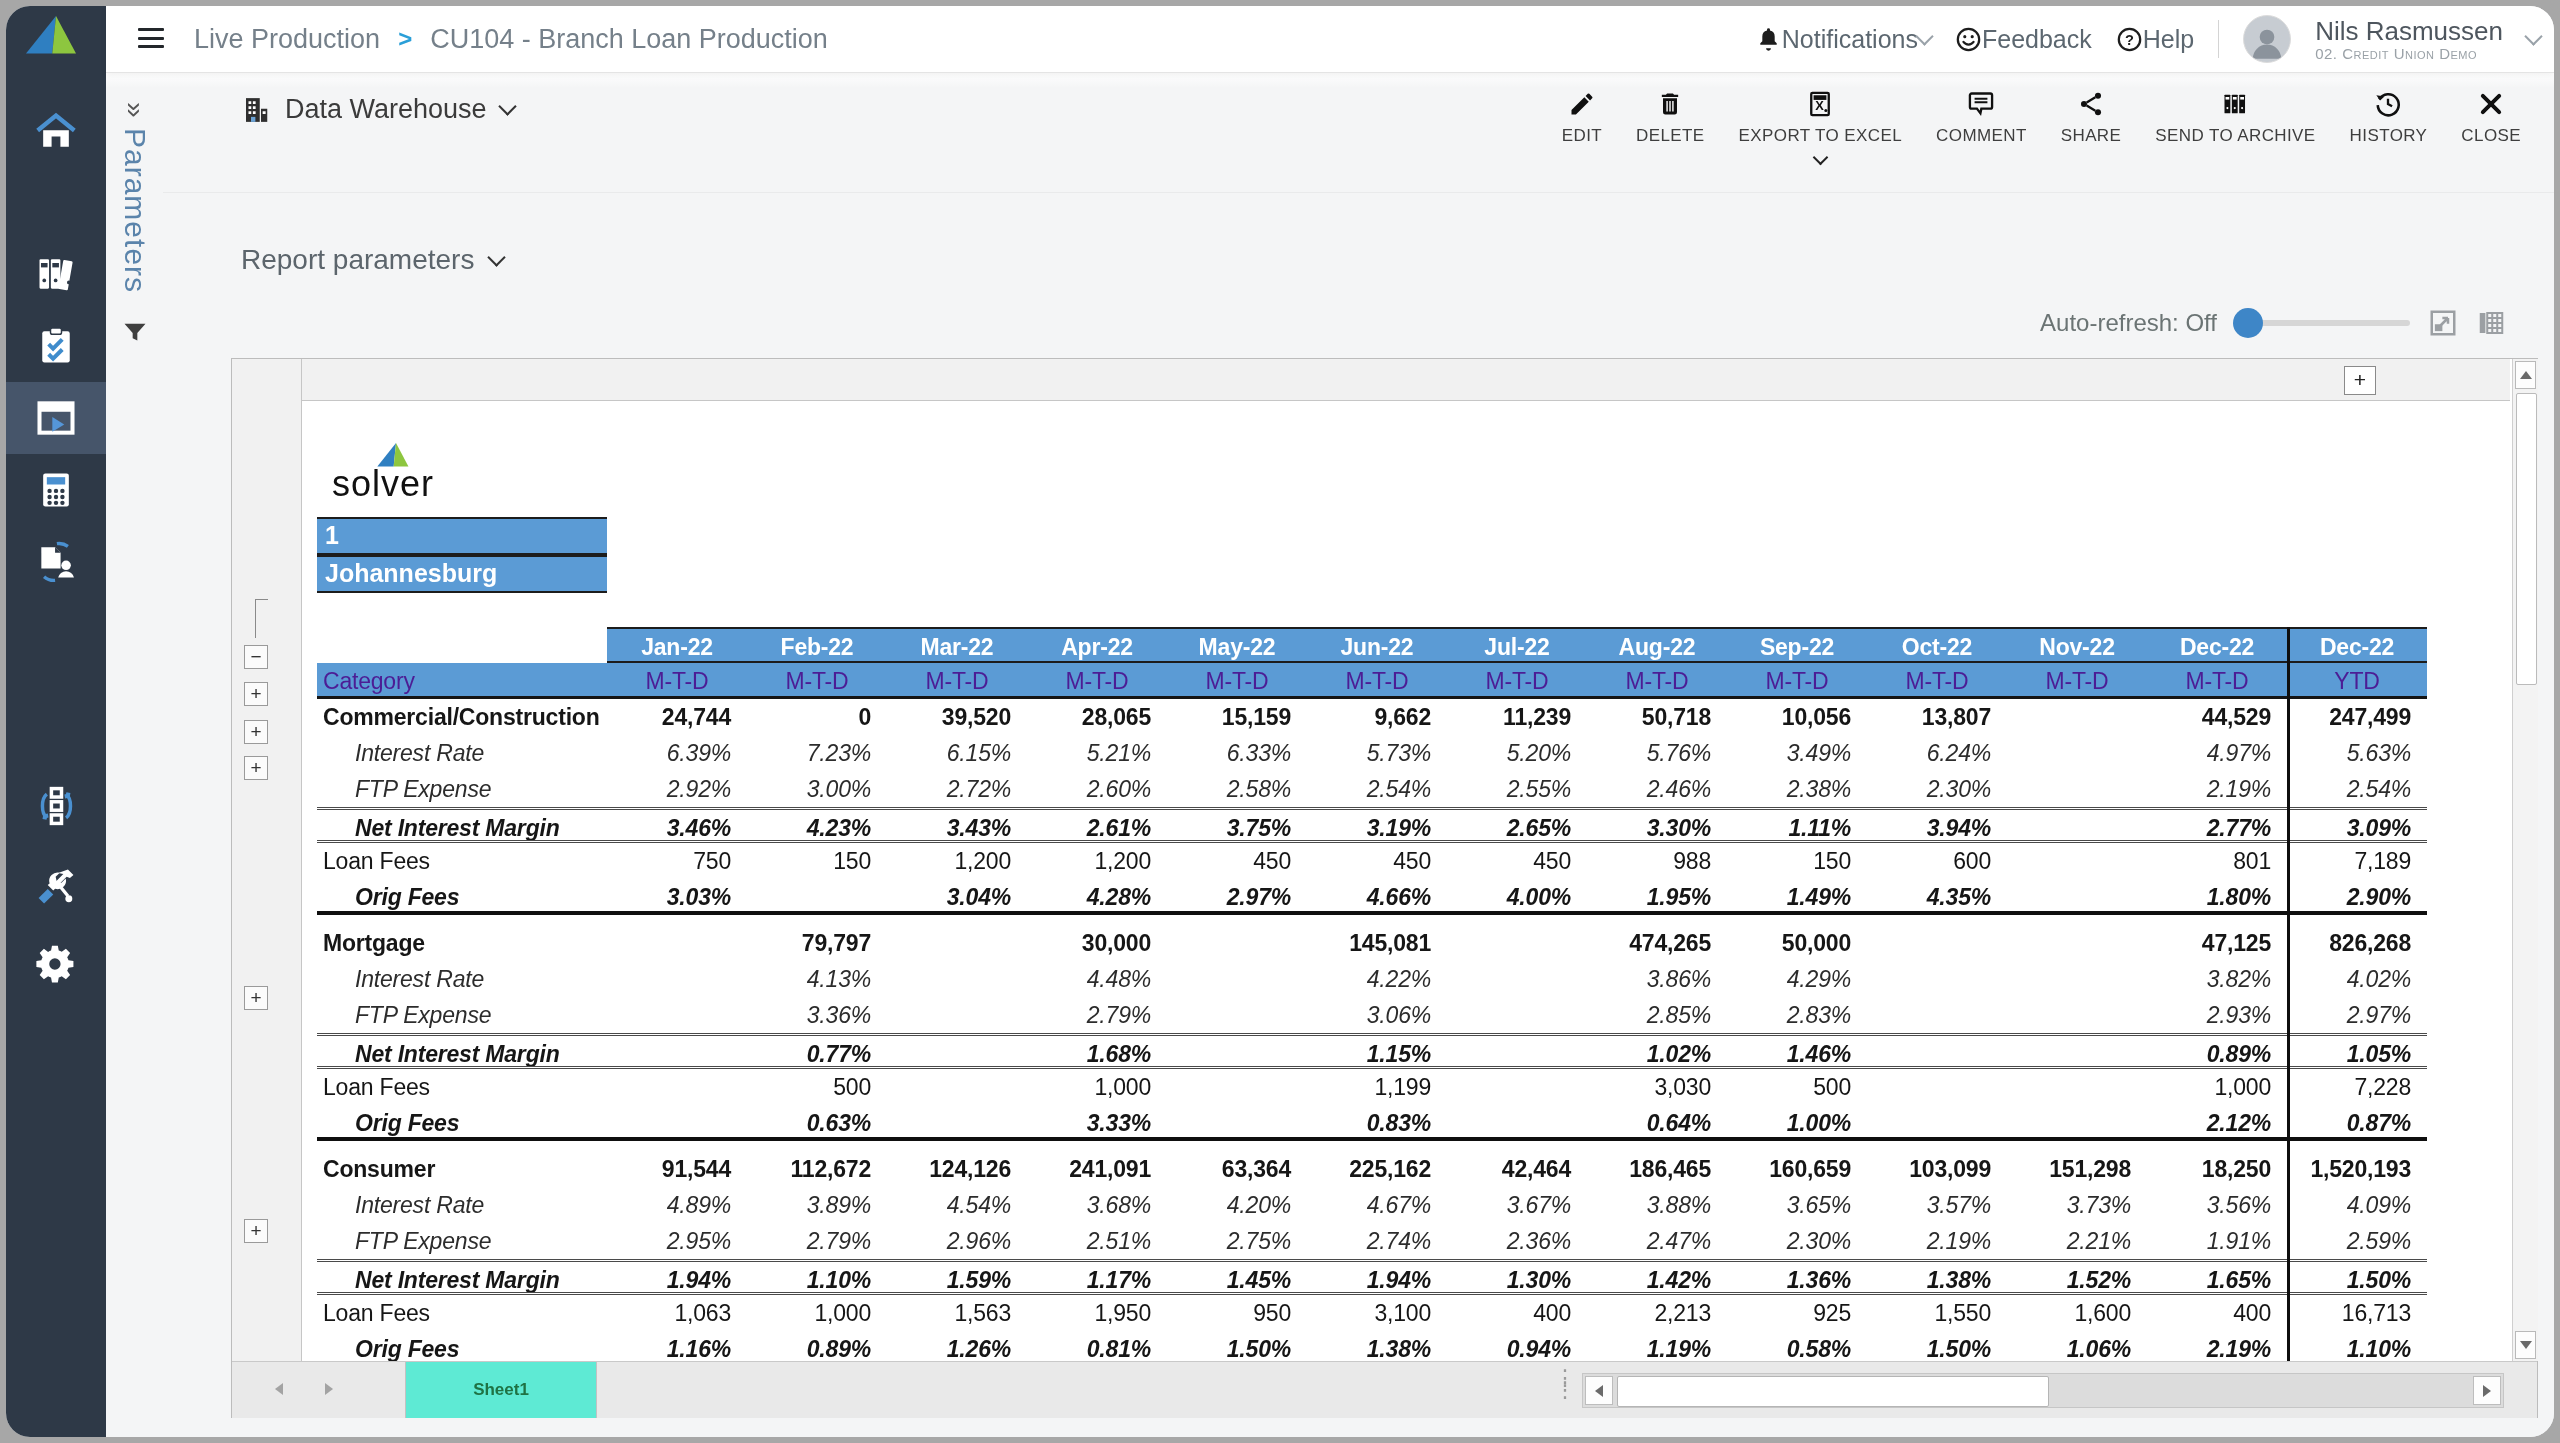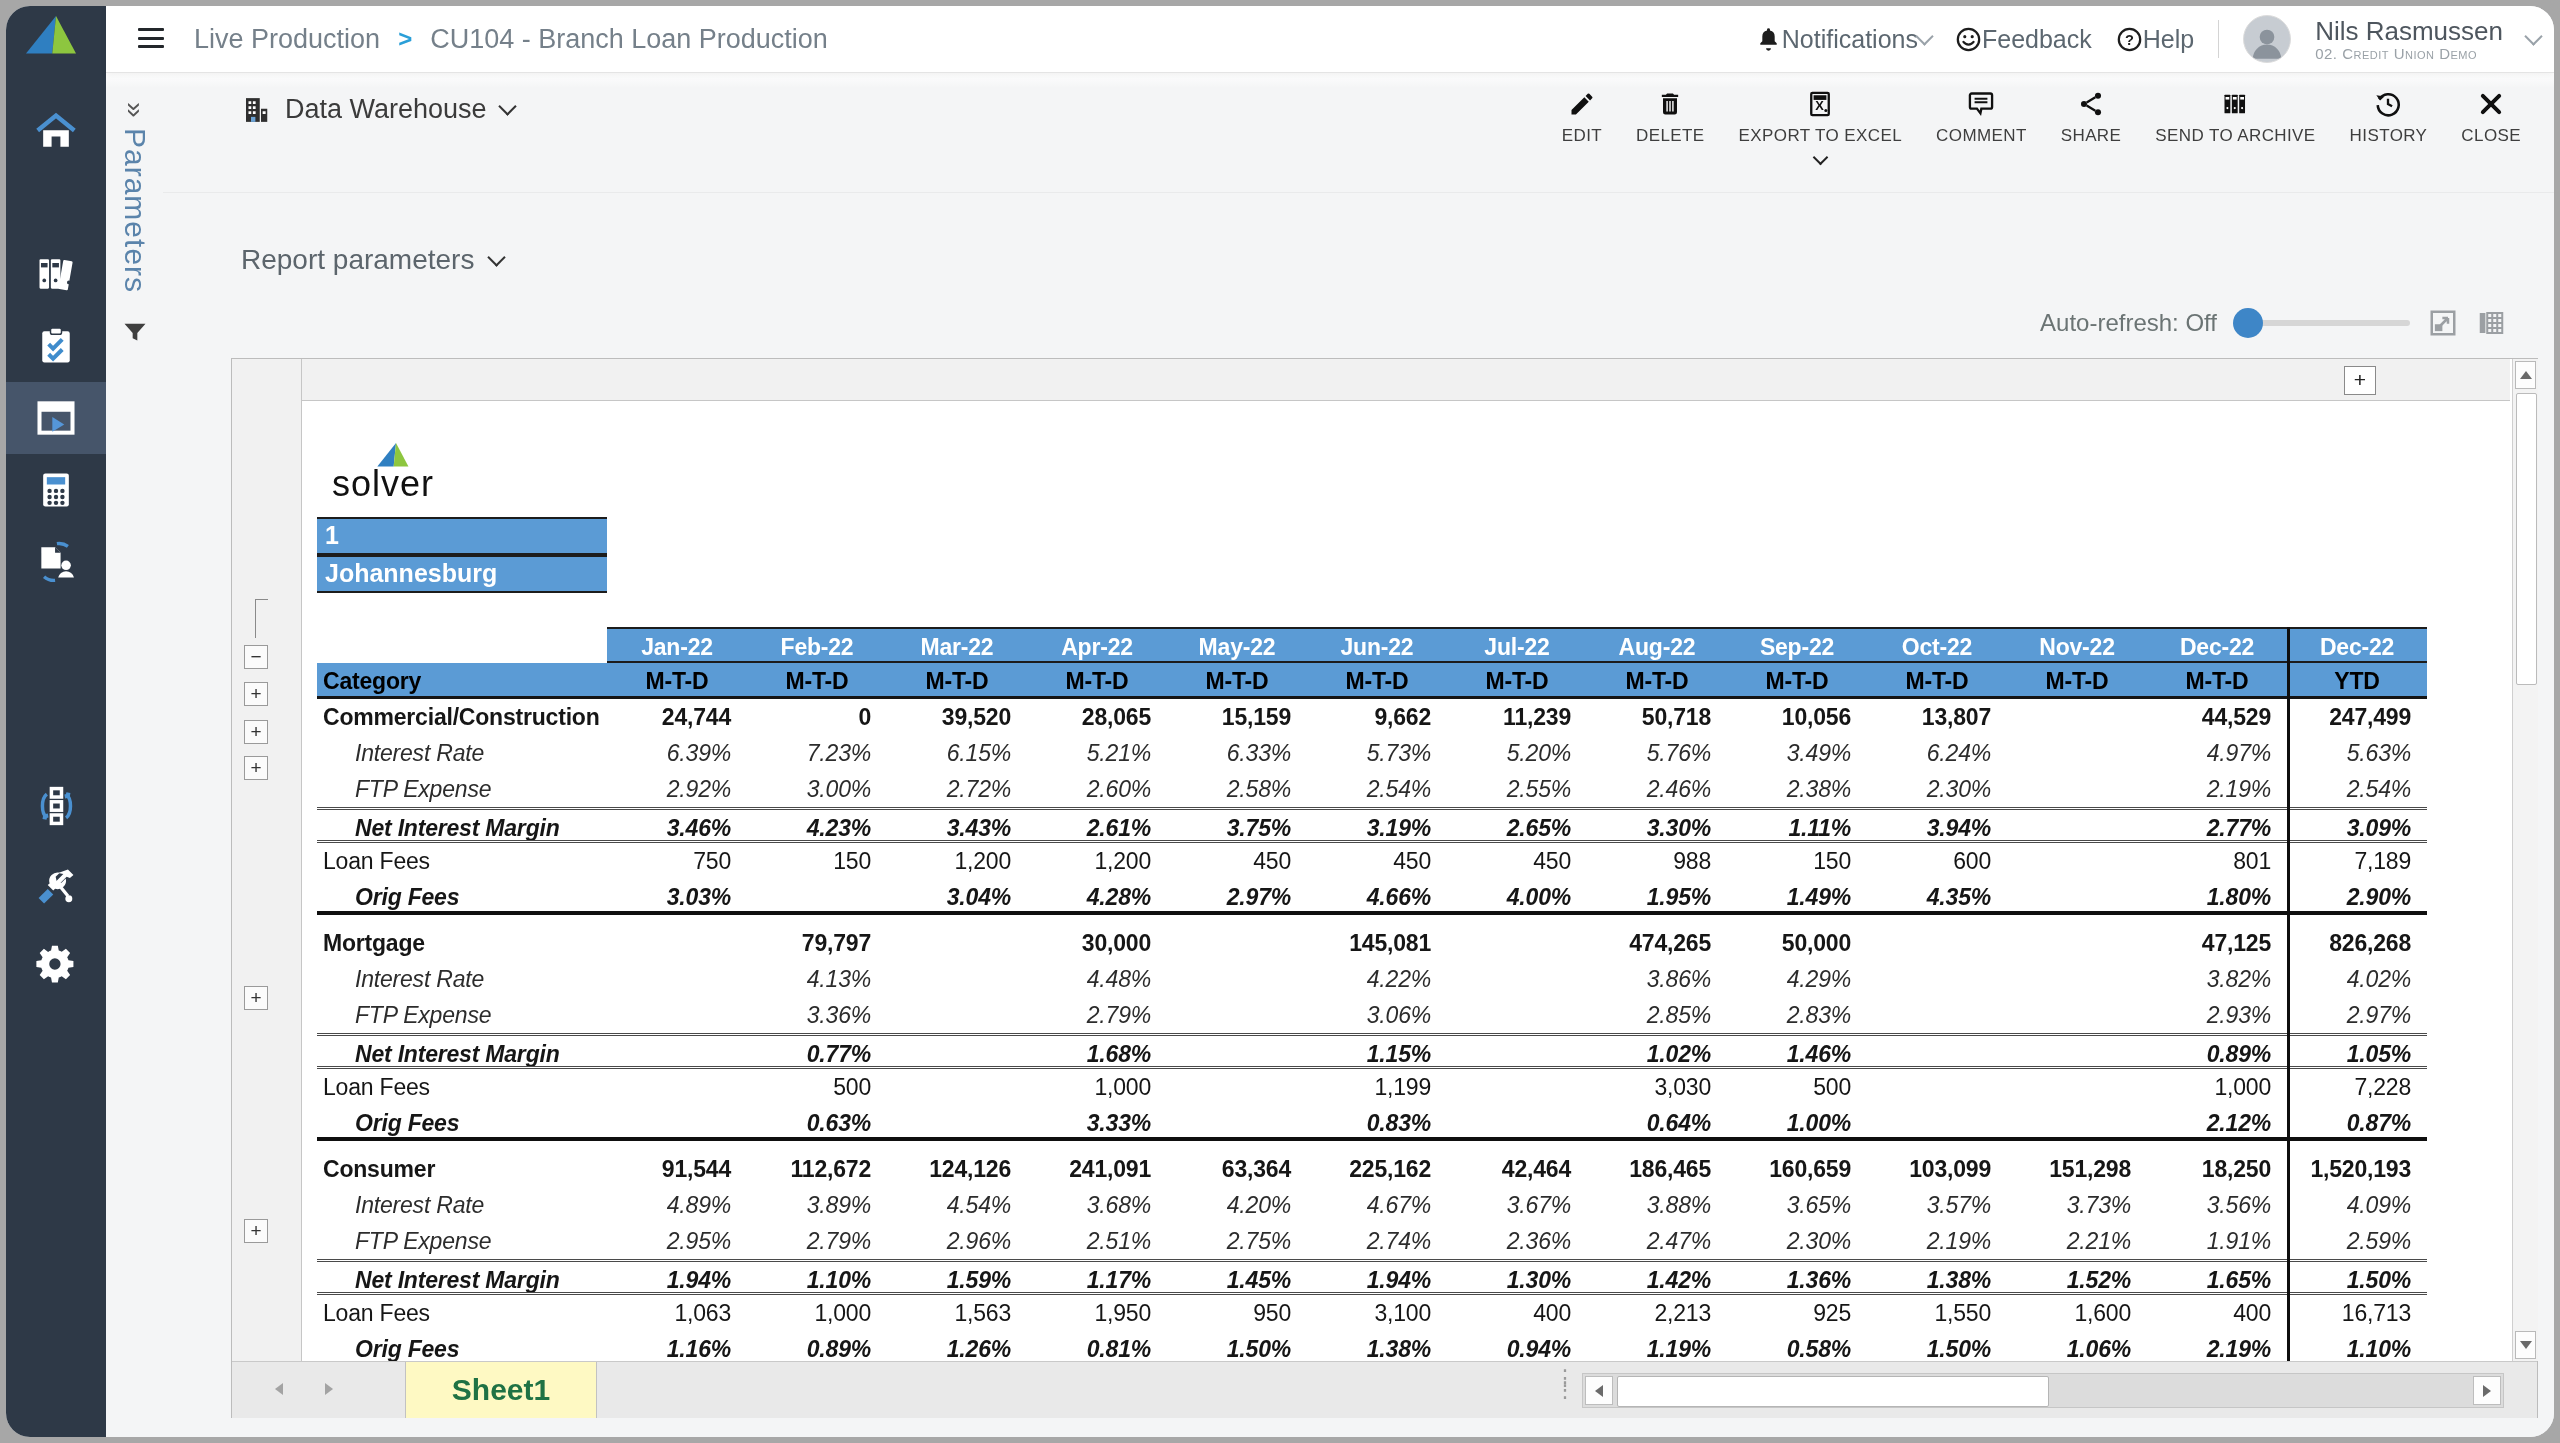--- a/index.html
+++ b/index.html
@@ -76,21 +76,21 @@
   #rtitle{left:168px;top:55px;font-size:42px;font-weight:700;color:#4e95d4;letter-spacing:-.5px;}
   .infocell{left:14px;width:290px;height:38px;background:#5b9bd5;border-top:2px solid #1c1c1c;border-bottom:2px solid #1c1c1c;
             box-sizing:border-box;color:#fff;font-weight:700;font-size:25px;line-height:33px;padding-left:8px;}
 
   #rtable{left:14px;top:225px;}
   .trow{display:grid;grid-template-columns:290px repeat(12,140px) 140px;}
   .tcell{height:36px;line-height:36px;font-size:23px;white-space:nowrap;overflow:hidden;box-sizing:border-box;letter-spacing:-.2px;color:#161616;}
   .num{text-align:right;padding-right:16px;}
   .lblc{padding-left:6px;}
   .h-month{background:#5b9bd5;color:#fff;font-weight:700;text-align:center;border-top:2px solid #1c1c1c;border-bottom:2px solid #1c1c1c;}
-  .hdr2 .tcell{background:#5b9bd5;color:#000000;font-weight:700;border-bottom:3px solid #151515;}
+  .hdr2 .tcell{background:#5b9bd5;color:#4c1d95;font-weight:400;border-bottom:3px solid #151515;}
   .hdr2 .mtd{text-align:center;}
   .rs-main .tcell{font-weight:700;}
   .rs-sub .tcell{font-style:italic;color:#2c2c2c;}
   .rs-sub .lblc,.rs-nim .lblc,.rs-of .lblc{padding-left:38px;}
   .rs-nim .tcell{font-weight:700;font-style:italic;border-top:3px double #4a4a4a;border-bottom:3px double #4a4a4a;}
   .rs-of .tcell{font-weight:700;font-style:italic;border-bottom:4px solid #0f0f0f;}
   .rs-of.partial .tcell{border-bottom:none;}
   .sec-gap{height:10px;}
   #ytdline{left:1984px;top:225px;width:3px;bottom:0;background:#0f0f0f;}
 
@@ -100,23 +100,23 @@
         display:flex;align-items:center;justify-content:center;cursor:pointer;}
   .tri-up{width:0;height:0;border-left:6px solid transparent;border-right:6px solid transparent;border-bottom:8px solid #6a6a6a;}
   .tri-down{width:0;height:0;border-left:6px solid transparent;border-right:6px solid transparent;border-top:8px solid #6a6a6a;}
   .tri-left{width:0;height:0;border-top:6px solid transparent;border-bottom:6px solid transparent;border-right:8px solid #6a6a6a;}
   .tri-right{width:0;height:0;border-top:6px solid transparent;border-bottom:6px solid transparent;border-left:8px solid #6a6a6a;}
   #vthumb{position:absolute;left:3px;top:34px;width:19px;height:290px;background:#fff;border:1px solid #bbb;border-radius:2px;cursor:pointer;}
 
   
   #tabbar{left:0;right:0;top:1002px;height:57px;background:#e9e9e9;border-top:1px solid #c9c9c9;box-sizing:border-box;}
   .navarr{position:absolute;top:14px;width:26px;height:26px;display:flex;align-items:center;justify-content:center;cursor:pointer;opacity:.55;}
-  #sheettab{position:absolute;left:173px;top:0;width:192px;height:56px;background:#fef9c3;border-left:1px solid #c2c2c2;border-right:1px solid #c2c2c2;
+  #sheettab{position:absolute;left:173px;top:0;width:192px;height:56px;background:#5eead4;border-left:1px solid #c2c2c2;border-right:1px solid #c2c2c2;
             box-sizing:border-box;display:flex;align-items:center;justify-content:center;
-            font-size:30px;font-weight:700;color:#1f7244;cursor:pointer;}
+            font-size:17px;font-weight:700;color:#1f7244;cursor:pointer;}
   #dots{position:absolute;left:1322px;top:10px;color:#9a9a9a;font-size:22px;line-height:12px;letter-spacing:0;cursor:col-resize;}
   #htrack{position:absolute;left:1350px;top:11px;width:922px;height:35px;background:#dcdcdc;border:1px solid #c6c6c6;box-sizing:border-box;}
   #hbtn-l{position:absolute;left:2px;top:2px;width:28px;height:29px;background:#fdfdfd;border:1px solid #bdbdbd;box-sizing:border-box;display:flex;align-items:center;justify-content:center;cursor:pointer;}
   #hthumb{position:absolute;left:34px;top:2px;width:430px;height:29px;background:#fff;border:1px solid #b5b5b5;border-radius:2px;cursor:pointer;}
   #hbtn-r{position:absolute;right:2px;top:2px;width:28px;height:29px;background:#fdfdfd;border:1px solid #bdbdbd;box-sizing:border-box;display:flex;align-items:center;justify-content:center;cursor:pointer;}
 </style>
 </head>
 <body>
 
 <div id="window">

